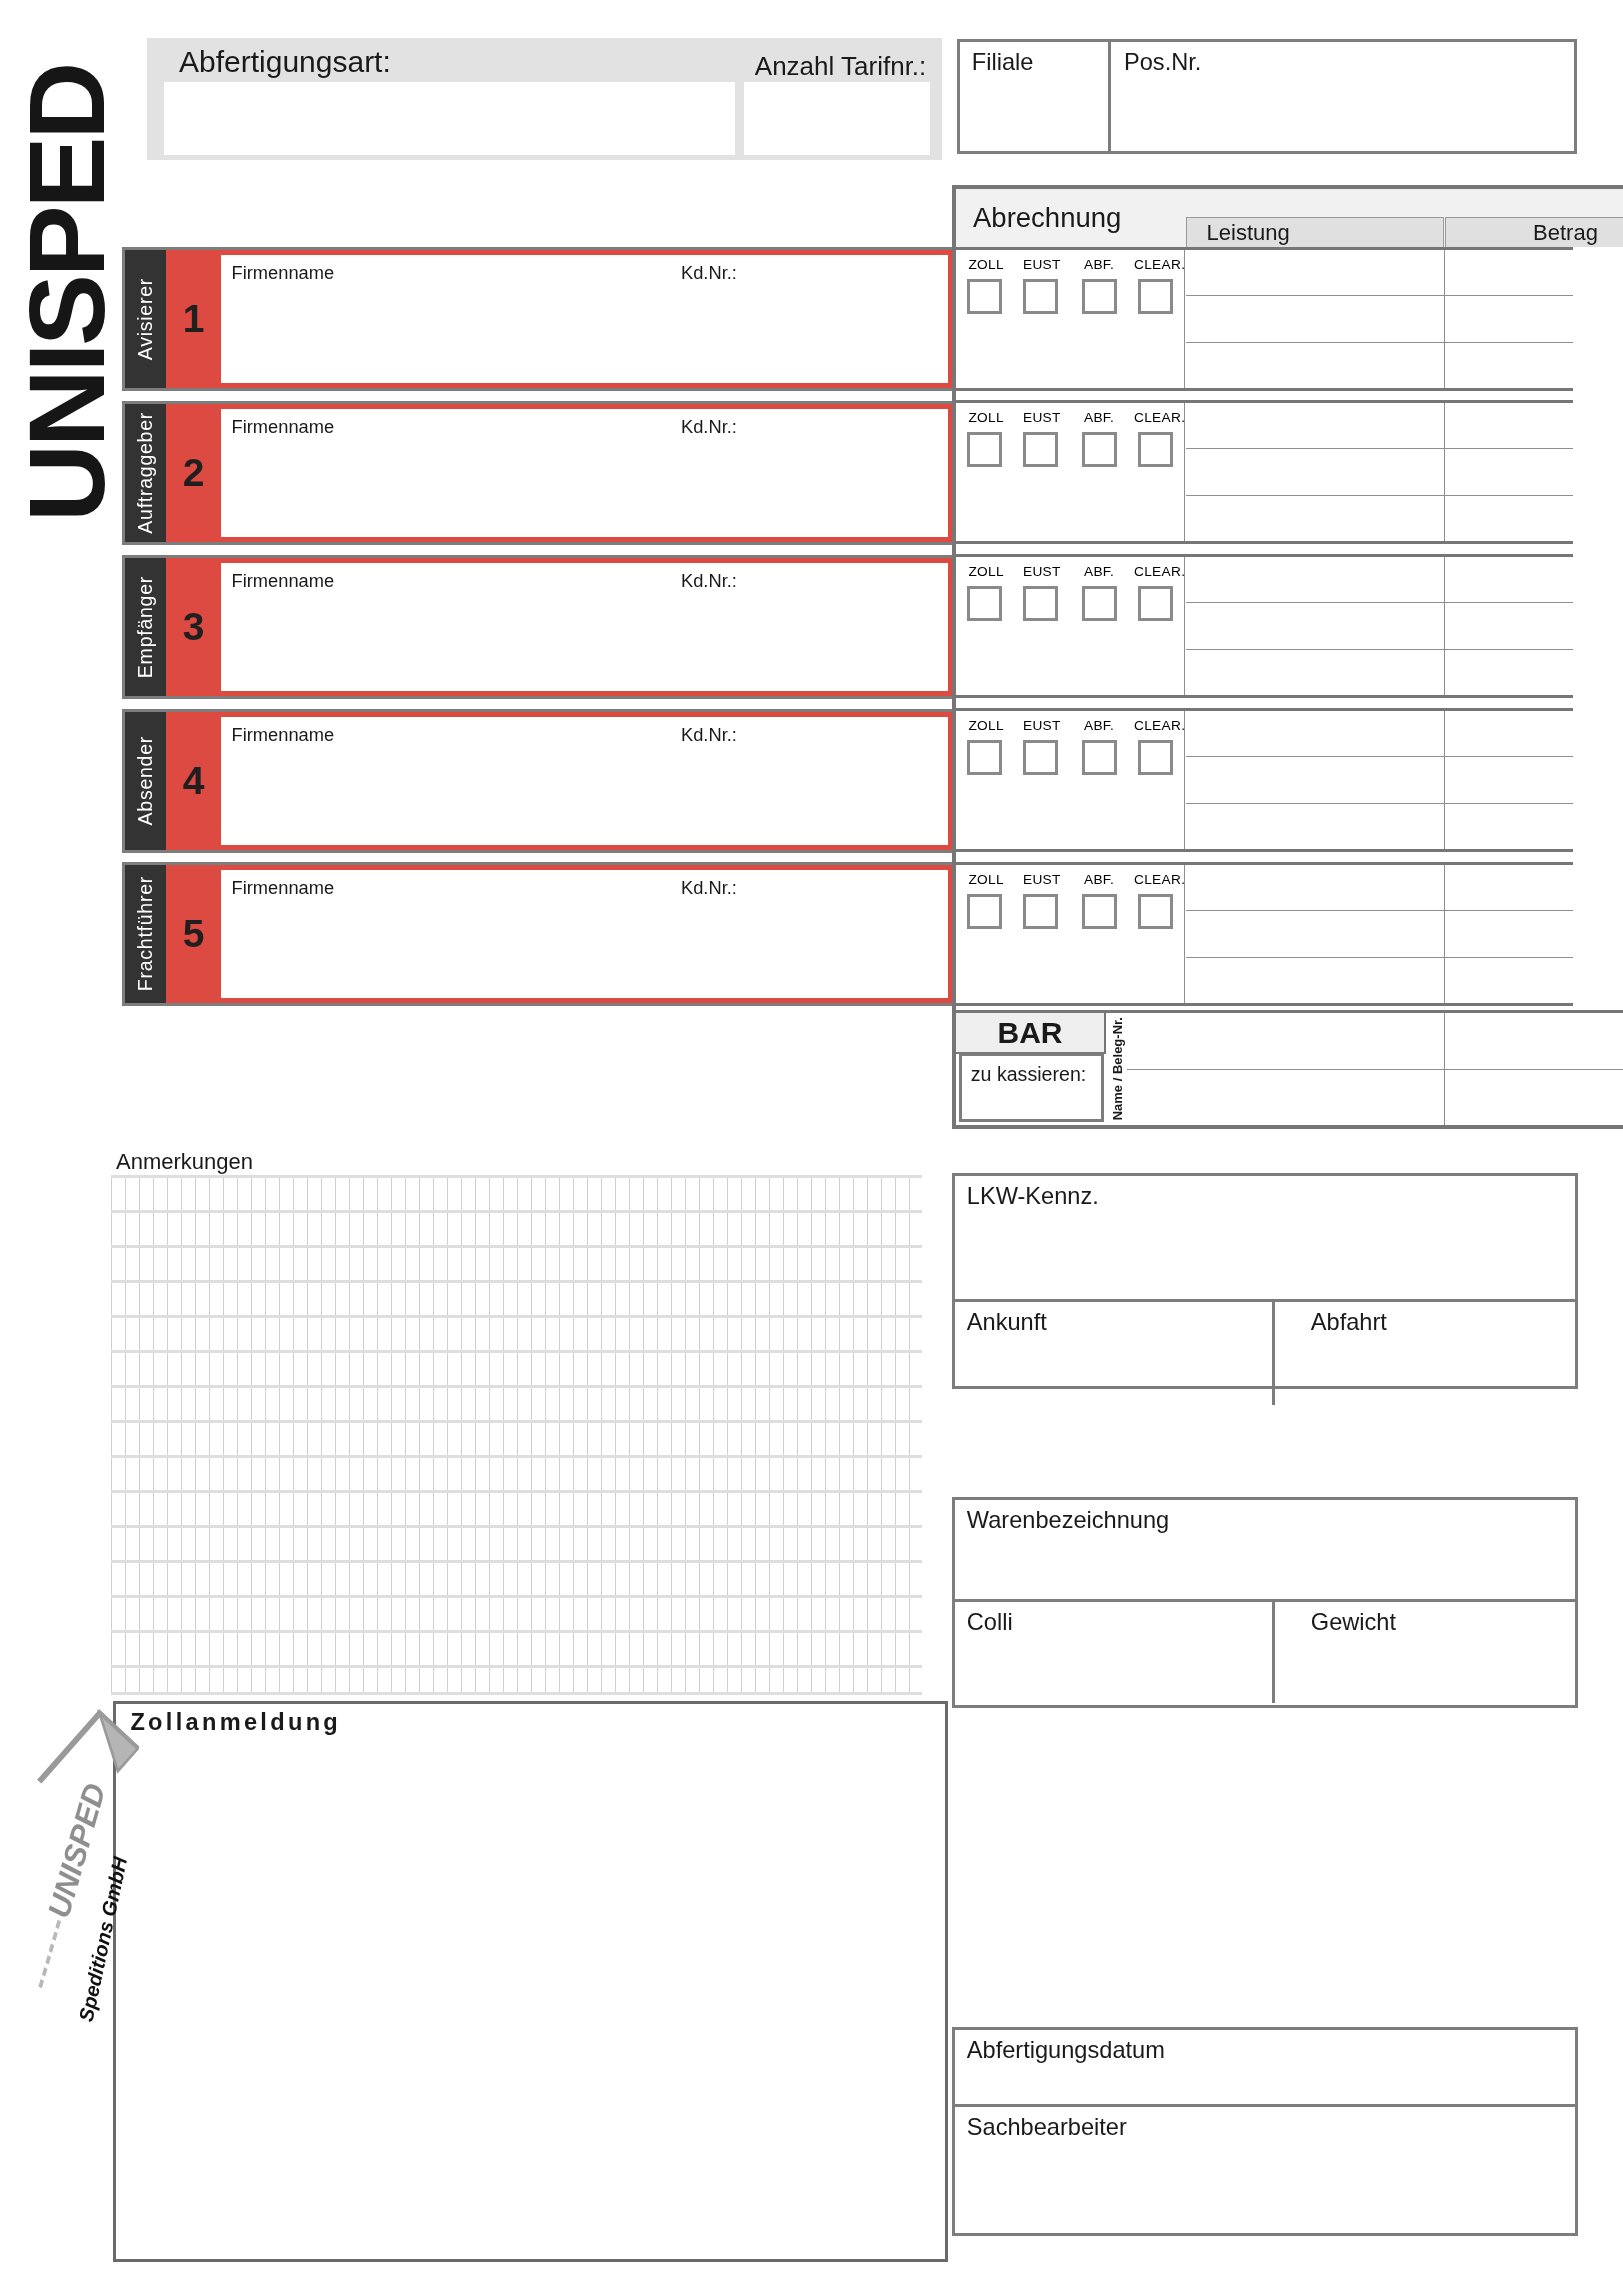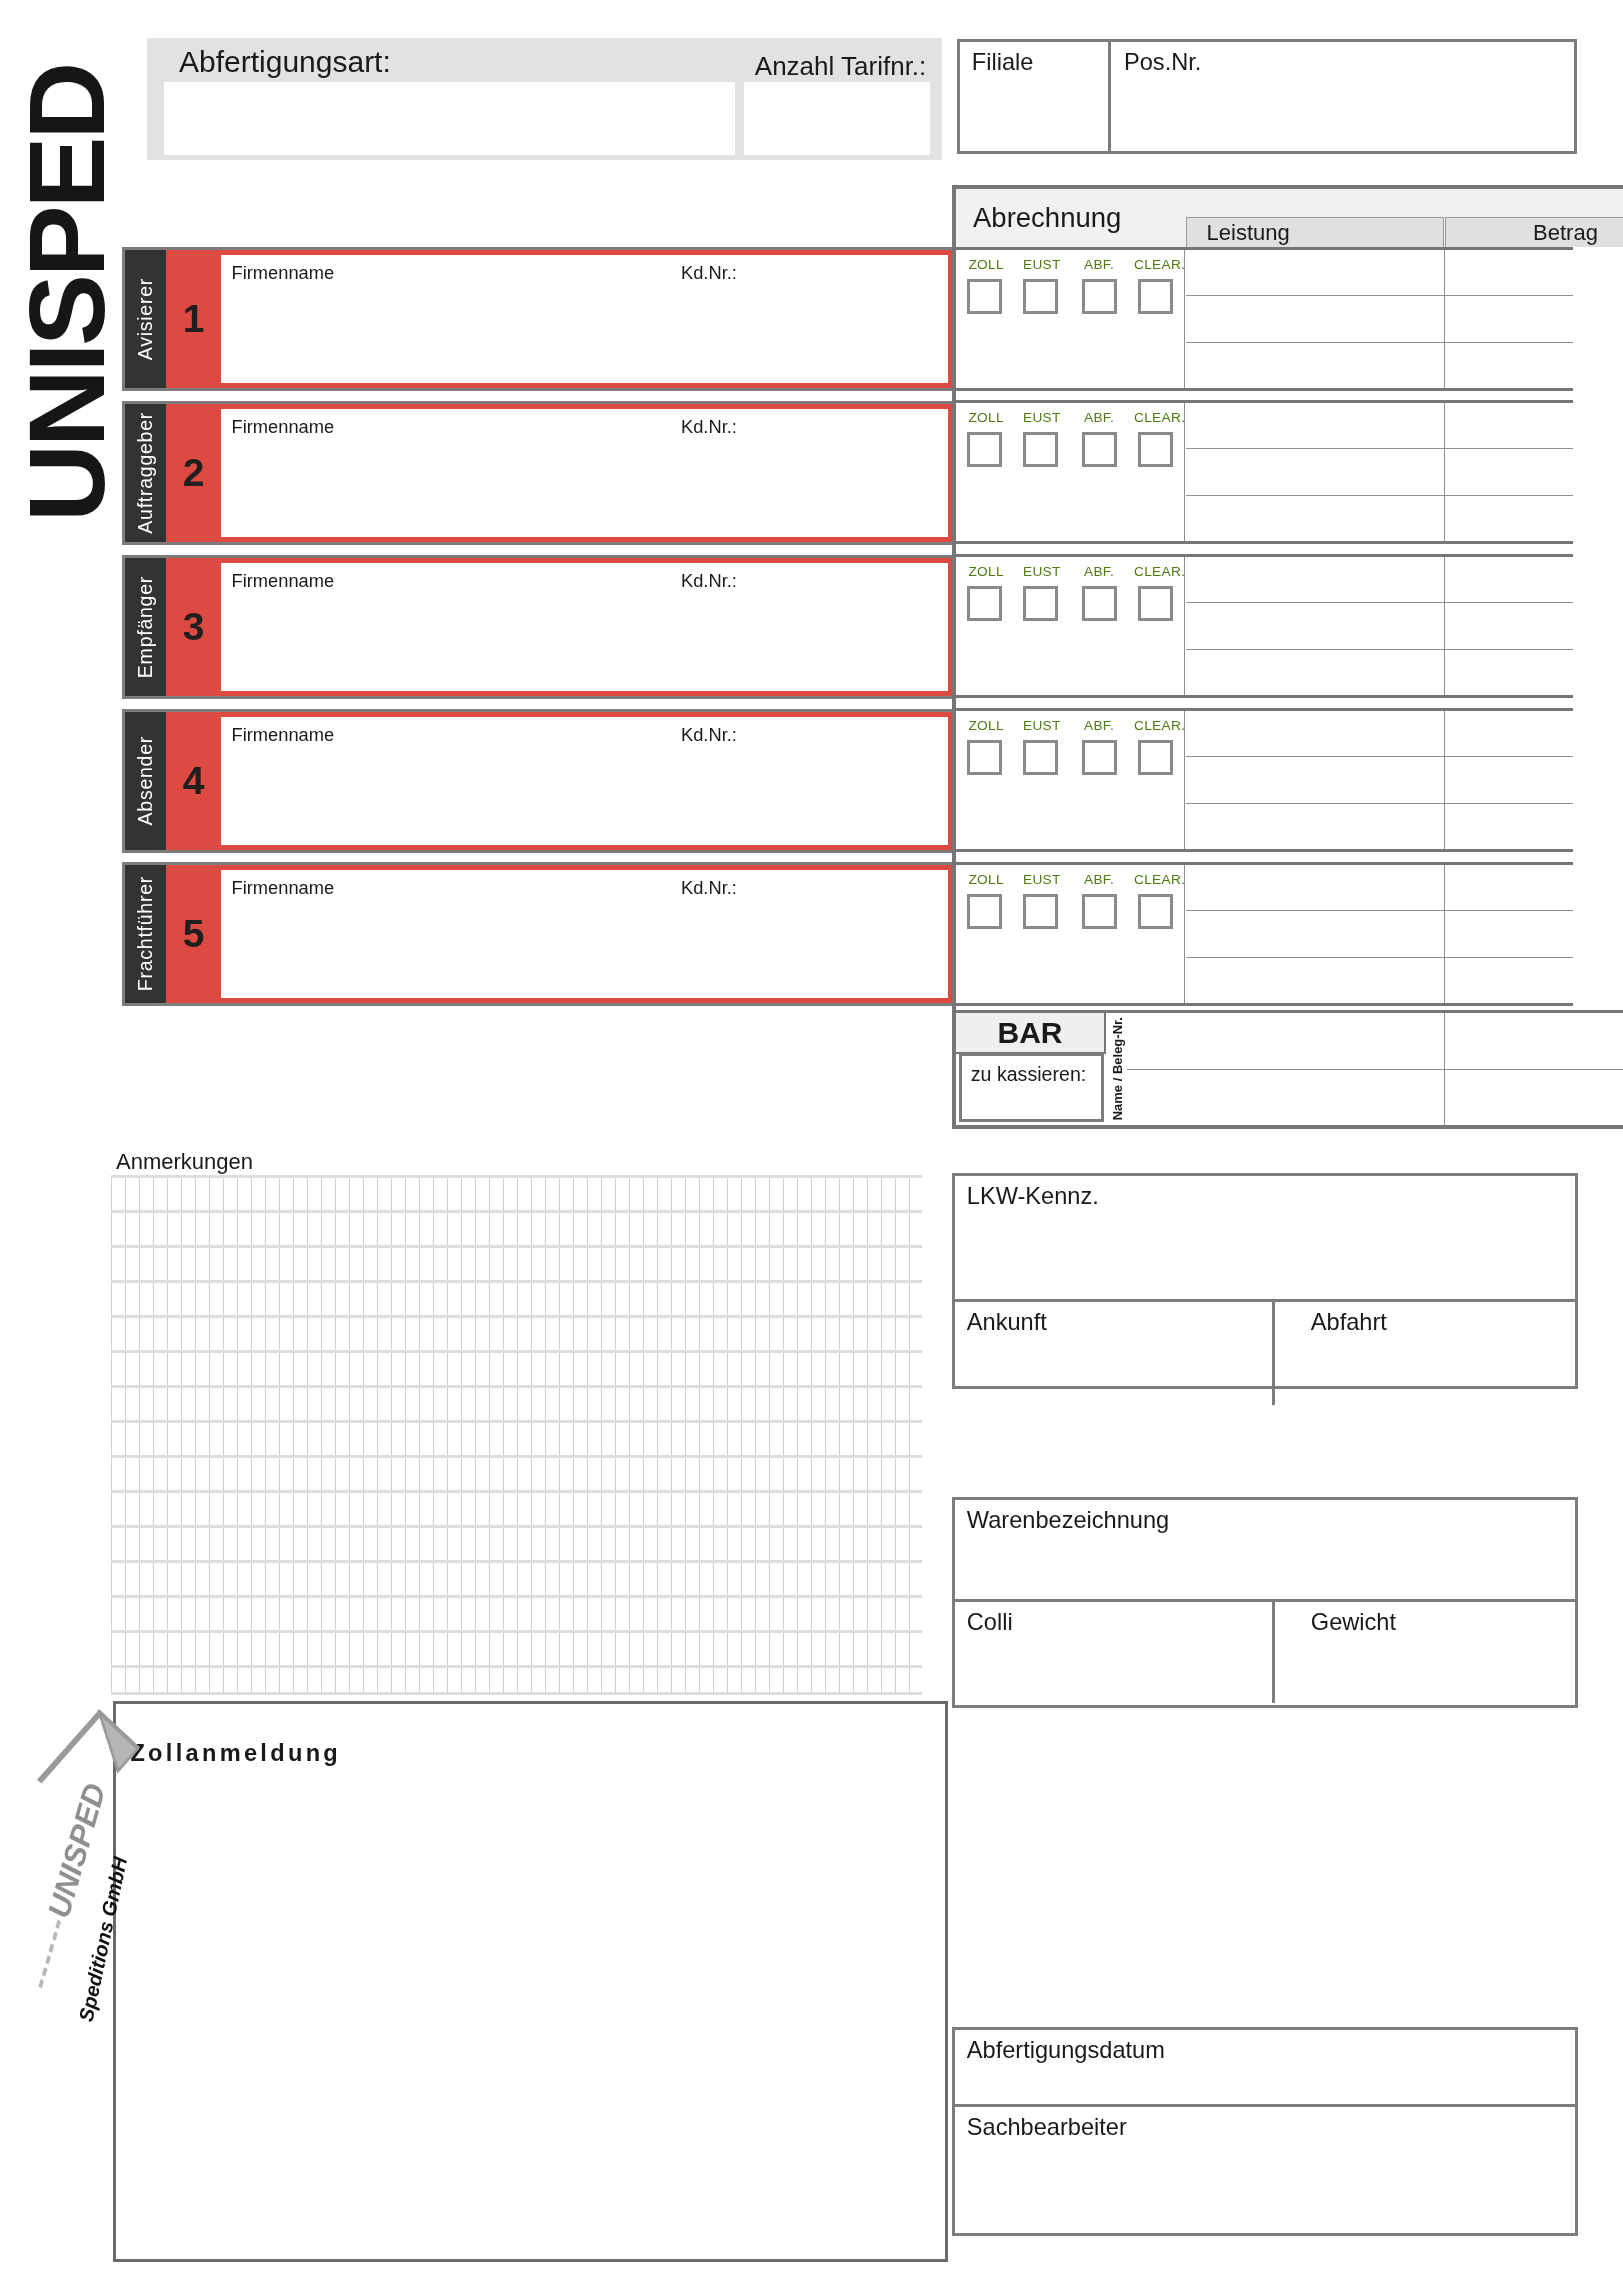--- a/index.html
+++ b/index.html
@@ -38,21 +38,21 @@
 
   
   .ab-section{left:952px;top:185px;width:738px;height:944px;border:4.6px solid var(--thick);background:#fff;}
   .ab-header{position:absolute;left:0;right:0;top:0;height:58px;background:var(--header_bg);}
   .ab-title{position:absolute;left:17px;top:50%;transform:translateY(-50%);font-size:27.5px;}
   .ab-sub{position:absolute;top:27.5px;bottom:0;background:var(--subhead_bg);border:1.3px solid #9a9a9a;border-bottom:none;font-size:22px;}
   .ab-sub-l{left:230px;width:258px;padding:2.6px 0 0 19.6px;}
   .ab-sub-b{left:489px;right:0;text-align:center;padding-top:2.6px;}
   .ab-block{position:absolute;left:0;width:617px;height:144px;border-top:3.9px solid var(--thick);border-bottom:3.9px solid var(--thick);background:#fff;}
   .ab-check{position:absolute;left:0;top:0;bottom:0;width:229px;border-right:1.3px solid var(--thin);}
-  .cb-label{position:absolute;top:6.5px;font-size:13.7px;letter-spacing:0.3px;color:#4d7c0f;}
+  .cb-label{position:absolute;top:6.5px;font-size:13.7px;letter-spacing:0.3px;color:#000000;}
   .cb{position:absolute;top:29px;width:35px;height:35px;border:3.9px solid #8a8a8a;background:#fff;}
   .cb-l0{left:12.4px}.cb-l1{left:67px}.cb-l2{left:128px}.cb-l3{left:178px}
   .cb-b0{left:11px}.cb-b1{left:67px}.cb-b2{left:126px}.cb-b3{left:182px}
   .ab-rows{position:absolute;left:230px;right:0;top:0;bottom:0;display:flex;flex-direction:column;}
   .ab-row{position:relative;flex:1;border-bottom:1.3px solid var(--thin);}
   .ab-row:last-child{border-bottom:none;}
   .betrag-cell{position:absolute;left:258px;top:0;bottom:0;right:0;border-left:1.3px solid var(--thin);}
 
   
   .bar{position:absolute;left:0;right:0;top:821px;bottom:0;border-top:3.9px solid var(--thick);}
@@ -78,21 +78,21 @@
   
   .rbox{left:952px;width:626px;border:3.9px solid var(--border);background:#fff;}
   .rbox .top-cell{border-bottom:3.3px solid var(--border);}
   .cell-label{padding:6.5px 0 0 11.8px;font-size:23.6px;}
   .split{display:flex;}
   .split .lcell{width:320px;border-right:3.3px solid var(--border);}
   .split .rcell{flex:1;padding-left:24px;}
 
   
   .zoll-box{left:113px;top:1701px;width:835px;height:561px;border:3.9px solid #6a6a6a;background:#fff;}
-  .zoll-label{position:absolute;left:14.4px;top:5.2px;font-size:23.6px;font-weight:700;letter-spacing:3.3px;margin-top:31px;}
+  .zoll-label{position:absolute;left:14.4px;top:5.2px;font-size:23.6px;font-weight:700;letter-spacing:3.3px;}
 
   
   .logo2-unisped{left:38px;top:1970px;transform:rotate(-74deg);transform-origin:left center;
     font-size:31px;font-weight:900;font-style:italic;color:var(--logo_gray);white-space:nowrap;}
   .logo2-dashes{color:#b8b8b8;letter-spacing:2px;}
   .logo2-gmbh{left:86px;top:2010px;transform:rotate(-78deg);transform-origin:left center;
     font-size:20px;font-weight:700;font-style:italic;color:#111;white-space:nowrap;}
 </style>
 </head>
 <body>

